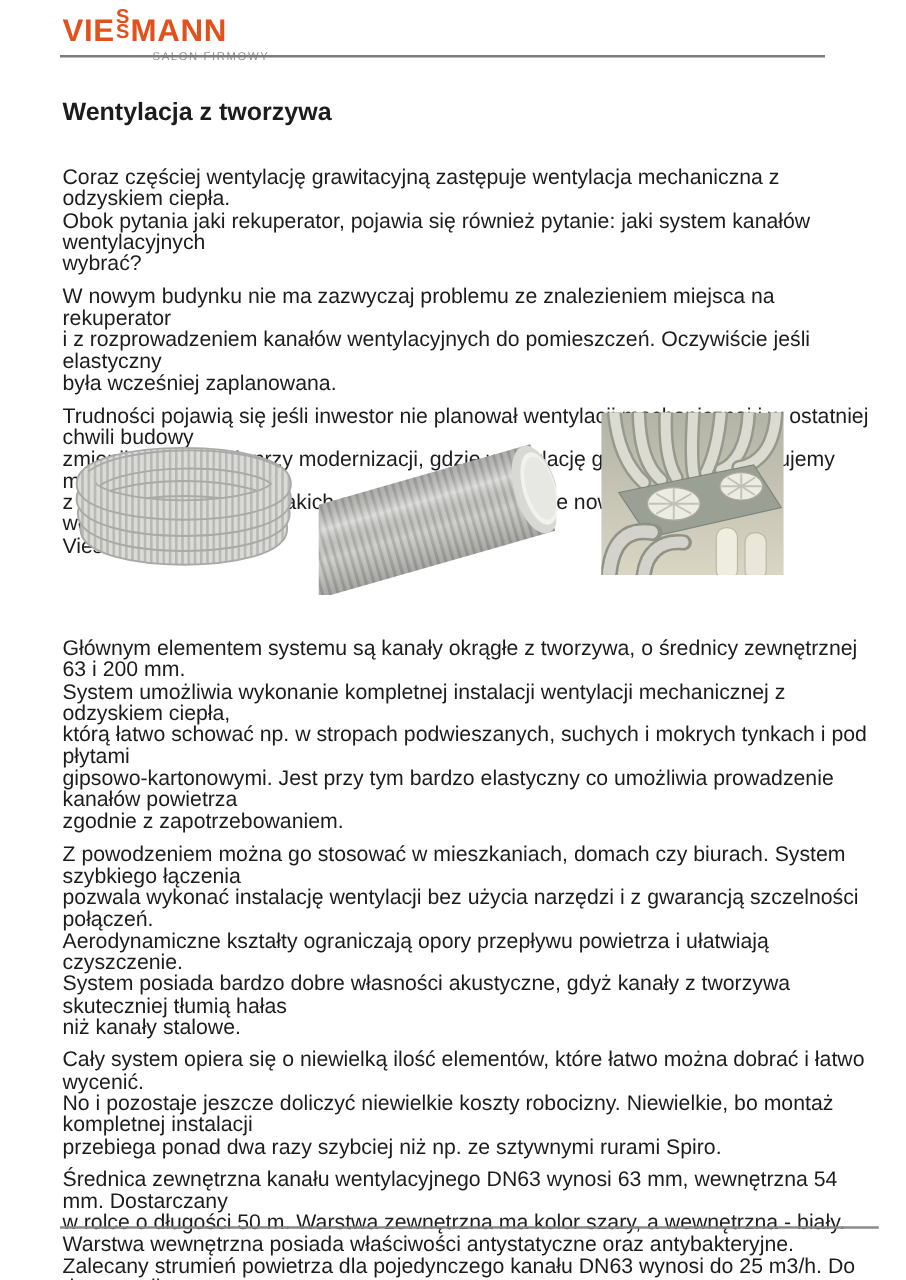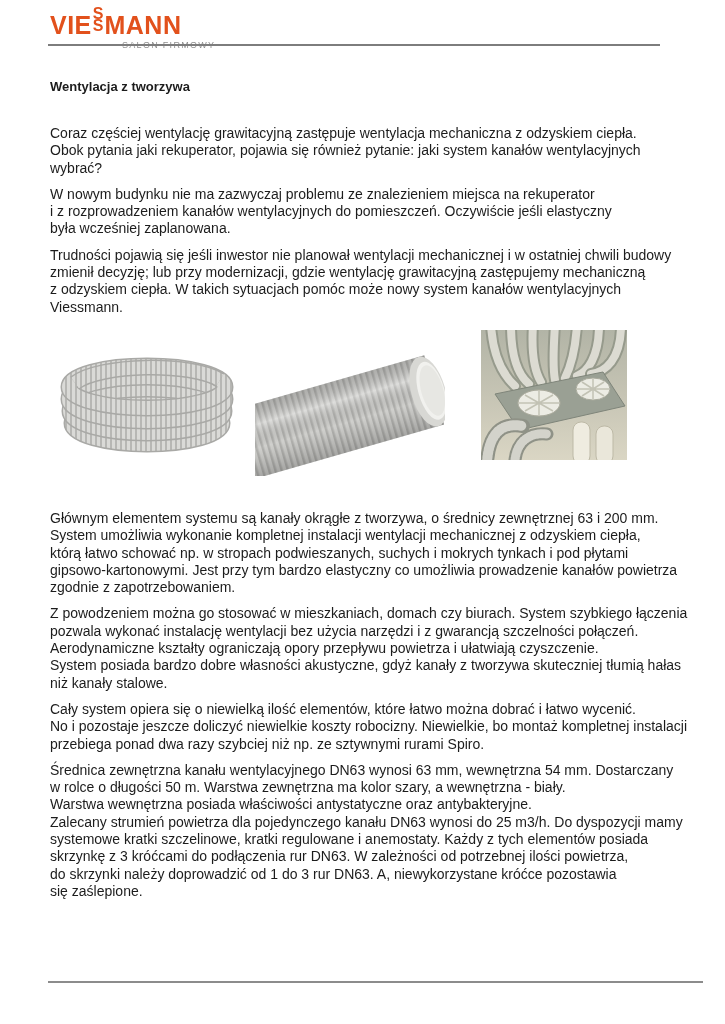--- a/index.html
+++ b/index.html
@@ -12,22 +12,22 @@
   .brand{display:flex;align-items:flex-start;color:#e2511c;height:27px;}
   .brand-part{font-size:25px;font-weight:700;letter-spacing:.5px;line-height:27px;}
   .ss-stack{display:inline-flex;flex-direction:column;align-items:center;margin:0 1px;position:relative;top:-4px;}
   .ss-stack span{font-size:16px;font-weight:700;line-height:12px;display:block;}
   .logo-sub{margin-left:72px;margin-top:1px;font-size:9px;letter-spacing:1.3px;color:#8f8f8f;}
   .header-rule{position:absolute;left:48px;top:44px;width:612px;height:2px;background:#7d7d7d;}
   
   .text-block{position:absolute;left:50px;width:645px;}
   .tb1{top:79px;}
   .tb2{top:478px;margin-top:32px;}
-  h1.title{font-size:13px;font-weight:700;margin:0 0 31px 0;}
-  p.body{font-size:14px;line-height:17.3px;margin:0 0 9px 0;white-space:pre-line;}
+  h1.title{font-size:20px;font-weight:700;margin:0 0 31px 0;}
+  p.body{font-size:17px;line-height:17.3px;margin:0 0 9px 0;white-space:pre-line;}
   
   .figures{position:absolute;left:55px;top:330px;width:575px;height:148px;}
   .fig{position:absolute;margin:0;padding:0;}
   .fig svg{display:block;}
   .fig1{left:0;top:7px;}
   .fig2{left:200px;top:2px;}
   .fig3{left:426px;top:0;}
   
   .footer-rule{position:absolute;left:48px;top:981px;width:655px;height:2px;background:#8c8c8c;}
   .footer-text{position:absolute;left:50px;top:988px;font-size:12px;line-height:14.5px;color:#9b9b9b;}

